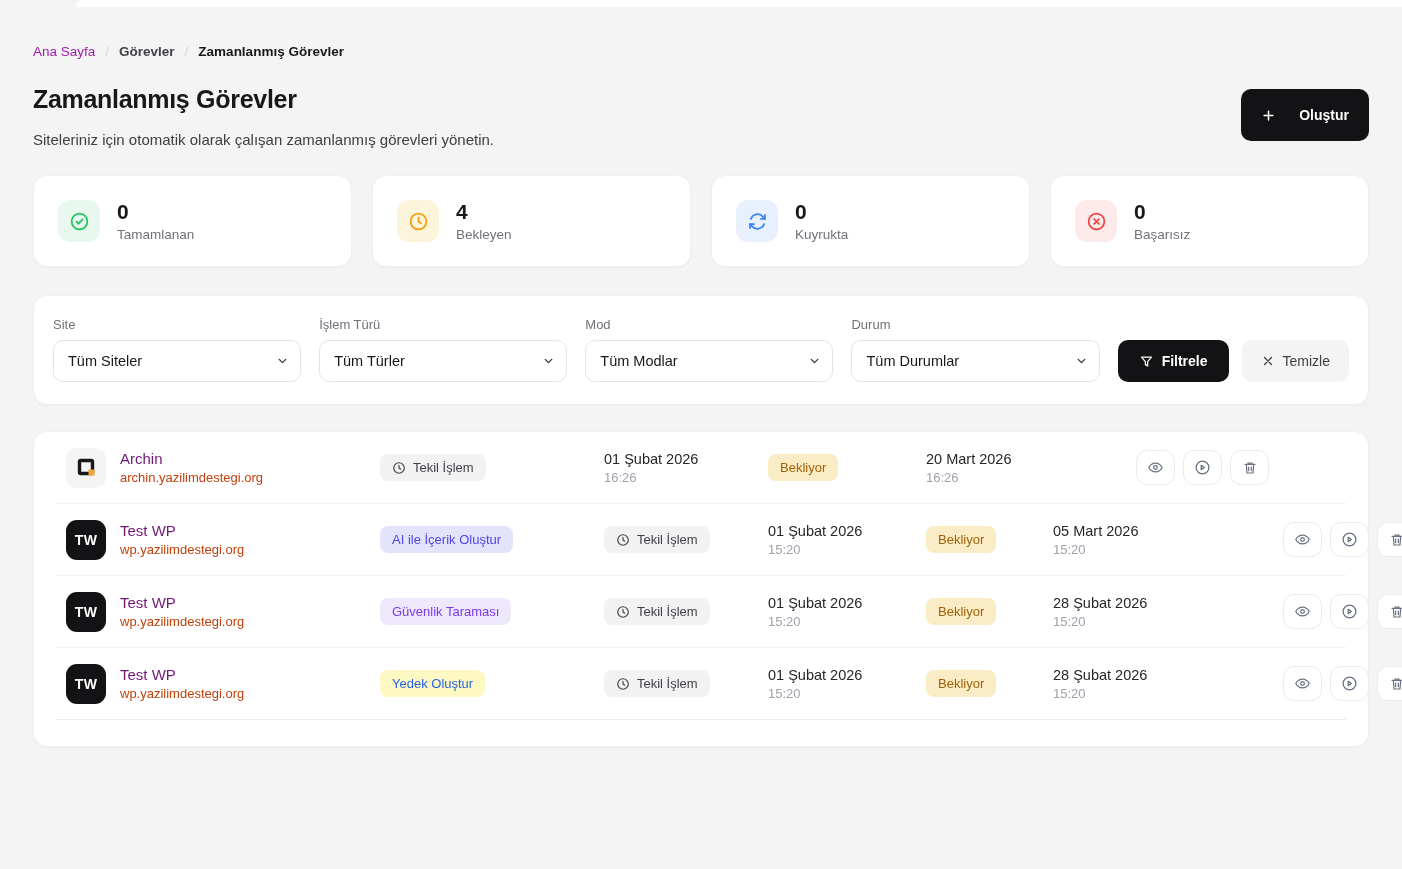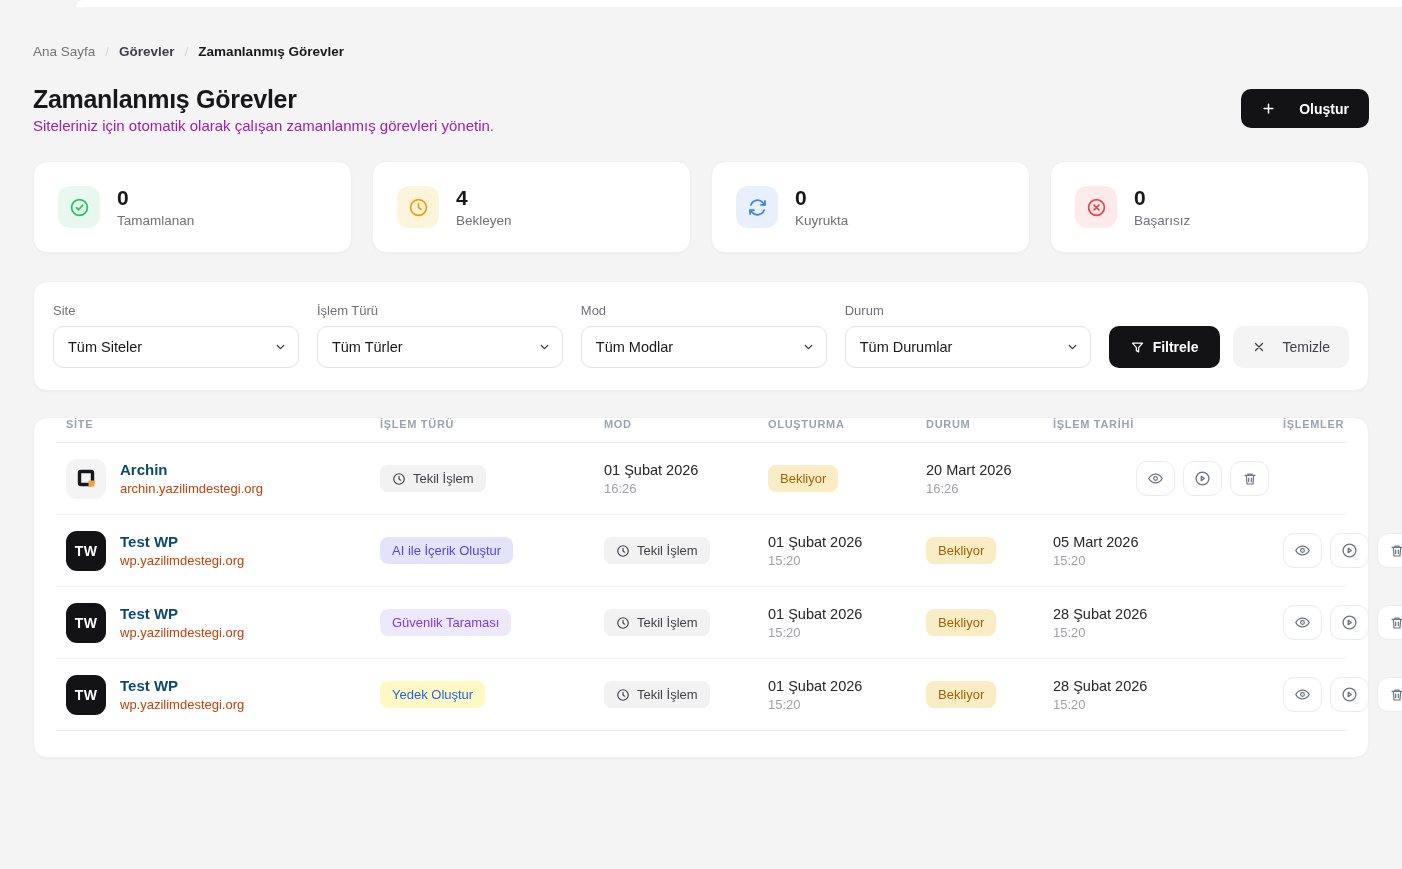--- a/index.html
+++ b/index.html
@@ -8,32 +8,32 @@
     background:#f4f4f5;
     font-family:"Liberation Sans", sans-serif;
     color:#18181b;
     position:relative;
   }
   .top-strip { position:absolute; top:0; left:76px; right:0; height:7px; background:#fff; border-top-left-radius:14px; }
   .container { padding:44px 33px 0 33px; }
 
   
   .breadcrumb { display:flex; align-items:center; gap:10px; font-size:13.5px; }
-  .crumb-muted { color:#737373; }
+  .crumb-muted { color:#a21caf; }
   .crumb-mid { color:#3f3f46; font-weight:600; }
   .crumb-current { color:#18181b; font-weight:600; }
   .crumb-sep { color:#d4d4d8; }
 
   
   .page-header { display:flex; justify-content:space-between; align-items:flex-start; margin-top:26px; }
   .page-title { font-size:25px; font-weight:700; color:#18181b; letter-spacing:-0.3px; }
-  .page-subtitle { margin-top:3px; font-size:15px; color:#a21caf; }
+  .page-subtitle { margin-top:17px; font-size:15px; color:#404040; }
   .btn-create {
     display:flex; align-items:center; gap:23px; background:#131316; color:#fff;
-    border:none; border-radius:10px; padding:0 20px; height:39px; margin-top:4px;
+    border:none; border-radius:10px; padding:0 20px; height:52px; margin-top:4px;
     font-size:14px; font-weight:600; cursor:pointer; font-family:inherit;
   }
 
   
   .stats-row { display:grid; grid-template-columns:repeat(4,1fr); gap:20px; margin-top:27px; }
   .stat-card {
     background:#fff; border:1px solid #f0f0f1; border-radius:14px; height:92px;
     display:flex; align-items:center; padding:0 24px;
     box-shadow:0 1px 2px rgba(0,0,0,0.03);
   }
@@ -56,21 +56,21 @@
     border:1px solid #e4e4e7; border-radius:10px; background:#fff;
     padding:0 34px 0 14px; font-size:14.5px; color:#18181b; font-family:inherit; cursor:pointer;
   }
   .select-chevron { position:absolute; right:12px; top:50%; transform:translateY(-50%); pointer-events:none; color:#3f3f46; display:flex; }
   .btn-filter {
     display:flex; align-items:center; gap:8px; background:#131316; color:#fff; border:none;
     border-radius:10px; height:42px; padding:0 21px; font-size:14px; font-weight:600;
     cursor:pointer; font-family:inherit; flex:none;
   }
   .btn-clear {
-    display:flex; align-items:center; gap:17px; background:#f4f4f5; color:#3f3f46; border:none;
+    display:flex; align-items:center; gap:8px; background:#f4f4f5; color:#3f3f46; border:none;
     border-radius:10px; height:42px; padding:0 19px; font-size:14px; font-weight:500;
     cursor:pointer; font-family:inherit; flex:none; margin-left:-5px;
   }
 
   
   .table-card {
     background:#fff; border:1px solid #f0f0f1; border-radius:14px; margin-top:26px;
     padding:0 22px 26px 22px; box-shadow:0 1px 2px rgba(0,0,0,0.03);
   }
   .table-title { font-size:17px; font-weight:700; color:#18181b; padding:27px 0 22px 0; }
@@ -80,21 +80,21 @@
   .th:first-child { padding-left:10px; }
   .th-right { text-align:right; padding-right:14px; }
   .trow { height:72px; border-bottom:1px solid #f2f2f3; }
   .trow:last-child { border-bottom:1px solid #ececee; }
 
   .site-cell { display:flex; align-items:center; padding-left:10px; }
   .avatar { width:40px; height:40px; border-radius:11px; flex:none; display:flex; align-items:center; justify-content:center; }
   .avatar-logo { background:#f4f4f5; }
   .avatar-initials { background:#131316; color:#fff; font-size:14px; font-weight:700; letter-spacing:0.3px; }
   .site-text { margin-left:14px; }
-  .site-name { font-size:15px; font-weight:700; color:#0c4a6e; }
+  .site-name { font-size:15px; font-weight:400; color:#701a75; }
   .site-domain { font-size:13px; color:#c2410c; margin-top:3px; }
 
   .badge { display:inline-block; font-size:13px; font-weight:500; padding:6px 12px; border-radius:8px; }
   .mode-pill { display:inline-flex; align-items:center; gap:7px; background:#f2f2f3; color:#3f3f46; font-size:13px; font-weight:500; padding:6px 12px; border-radius:8px; }
   .date-main { font-size:14.5px; font-weight:500; color:#27272a; }
   .date-sub { font-size:13px; color:#a1a1aa; margin-top:3px; }
 
   .actions-cell { display:flex; justify-content:flex-end; gap:8px; padding-right:14px; }
   .icon-btn {
     width:39px; height:35px; background:#fff; border:1px solid #ececee; border-radius:11px;
@@ -242,29 +242,20 @@
         <svg width="14" height="14" viewBox="0 0 24 24" fill="none" stroke="currentColor" stroke-width="2.2" stroke-linecap="round">
             <path d="M6 6l12 12M18 6L6 18"></path>
           </svg>
       </span>
       <span>Temizle</span>
     </button>
   </div>
 
   <div class="table-card">
 
-    <div class="tgrid thead">
-      <div class="th">SİTE</div>
-      <div class="th">İŞLEM TÜRÜ</div>
-      <div class="th">MOD</div>
-      <div class="th">OLUŞTURMA</div>
-      <div class="th">DURUM</div>
-      <div class="th">İŞLEM TARİHİ</div>
-      <div class="th th-right">İŞLEMLER</div>
-    </div>
 
     <div class="tgrid trow">
       <div class="site-cell">
         <div class="avatar avatar-logo">
           <svg width="24" height="24" viewBox="0 0 24 24">
               <path d="M7 4.5h10a1.5 1.5 0 0 1 1.5 1.5v10a1.5 1.5 0 0 1-1.5 1.5H7A1.5 1.5 0 0 1 5.5 16V6A1.5 1.5 0 0 1 7 4.5z" fill="none" stroke="#18181b" stroke-width="3.4"></path>
               <rect x="14.5" y="13.5" width="6" height="6" fill="#f0a43a"></rect>
             </svg>
         </div>
         <div class="site-text">

